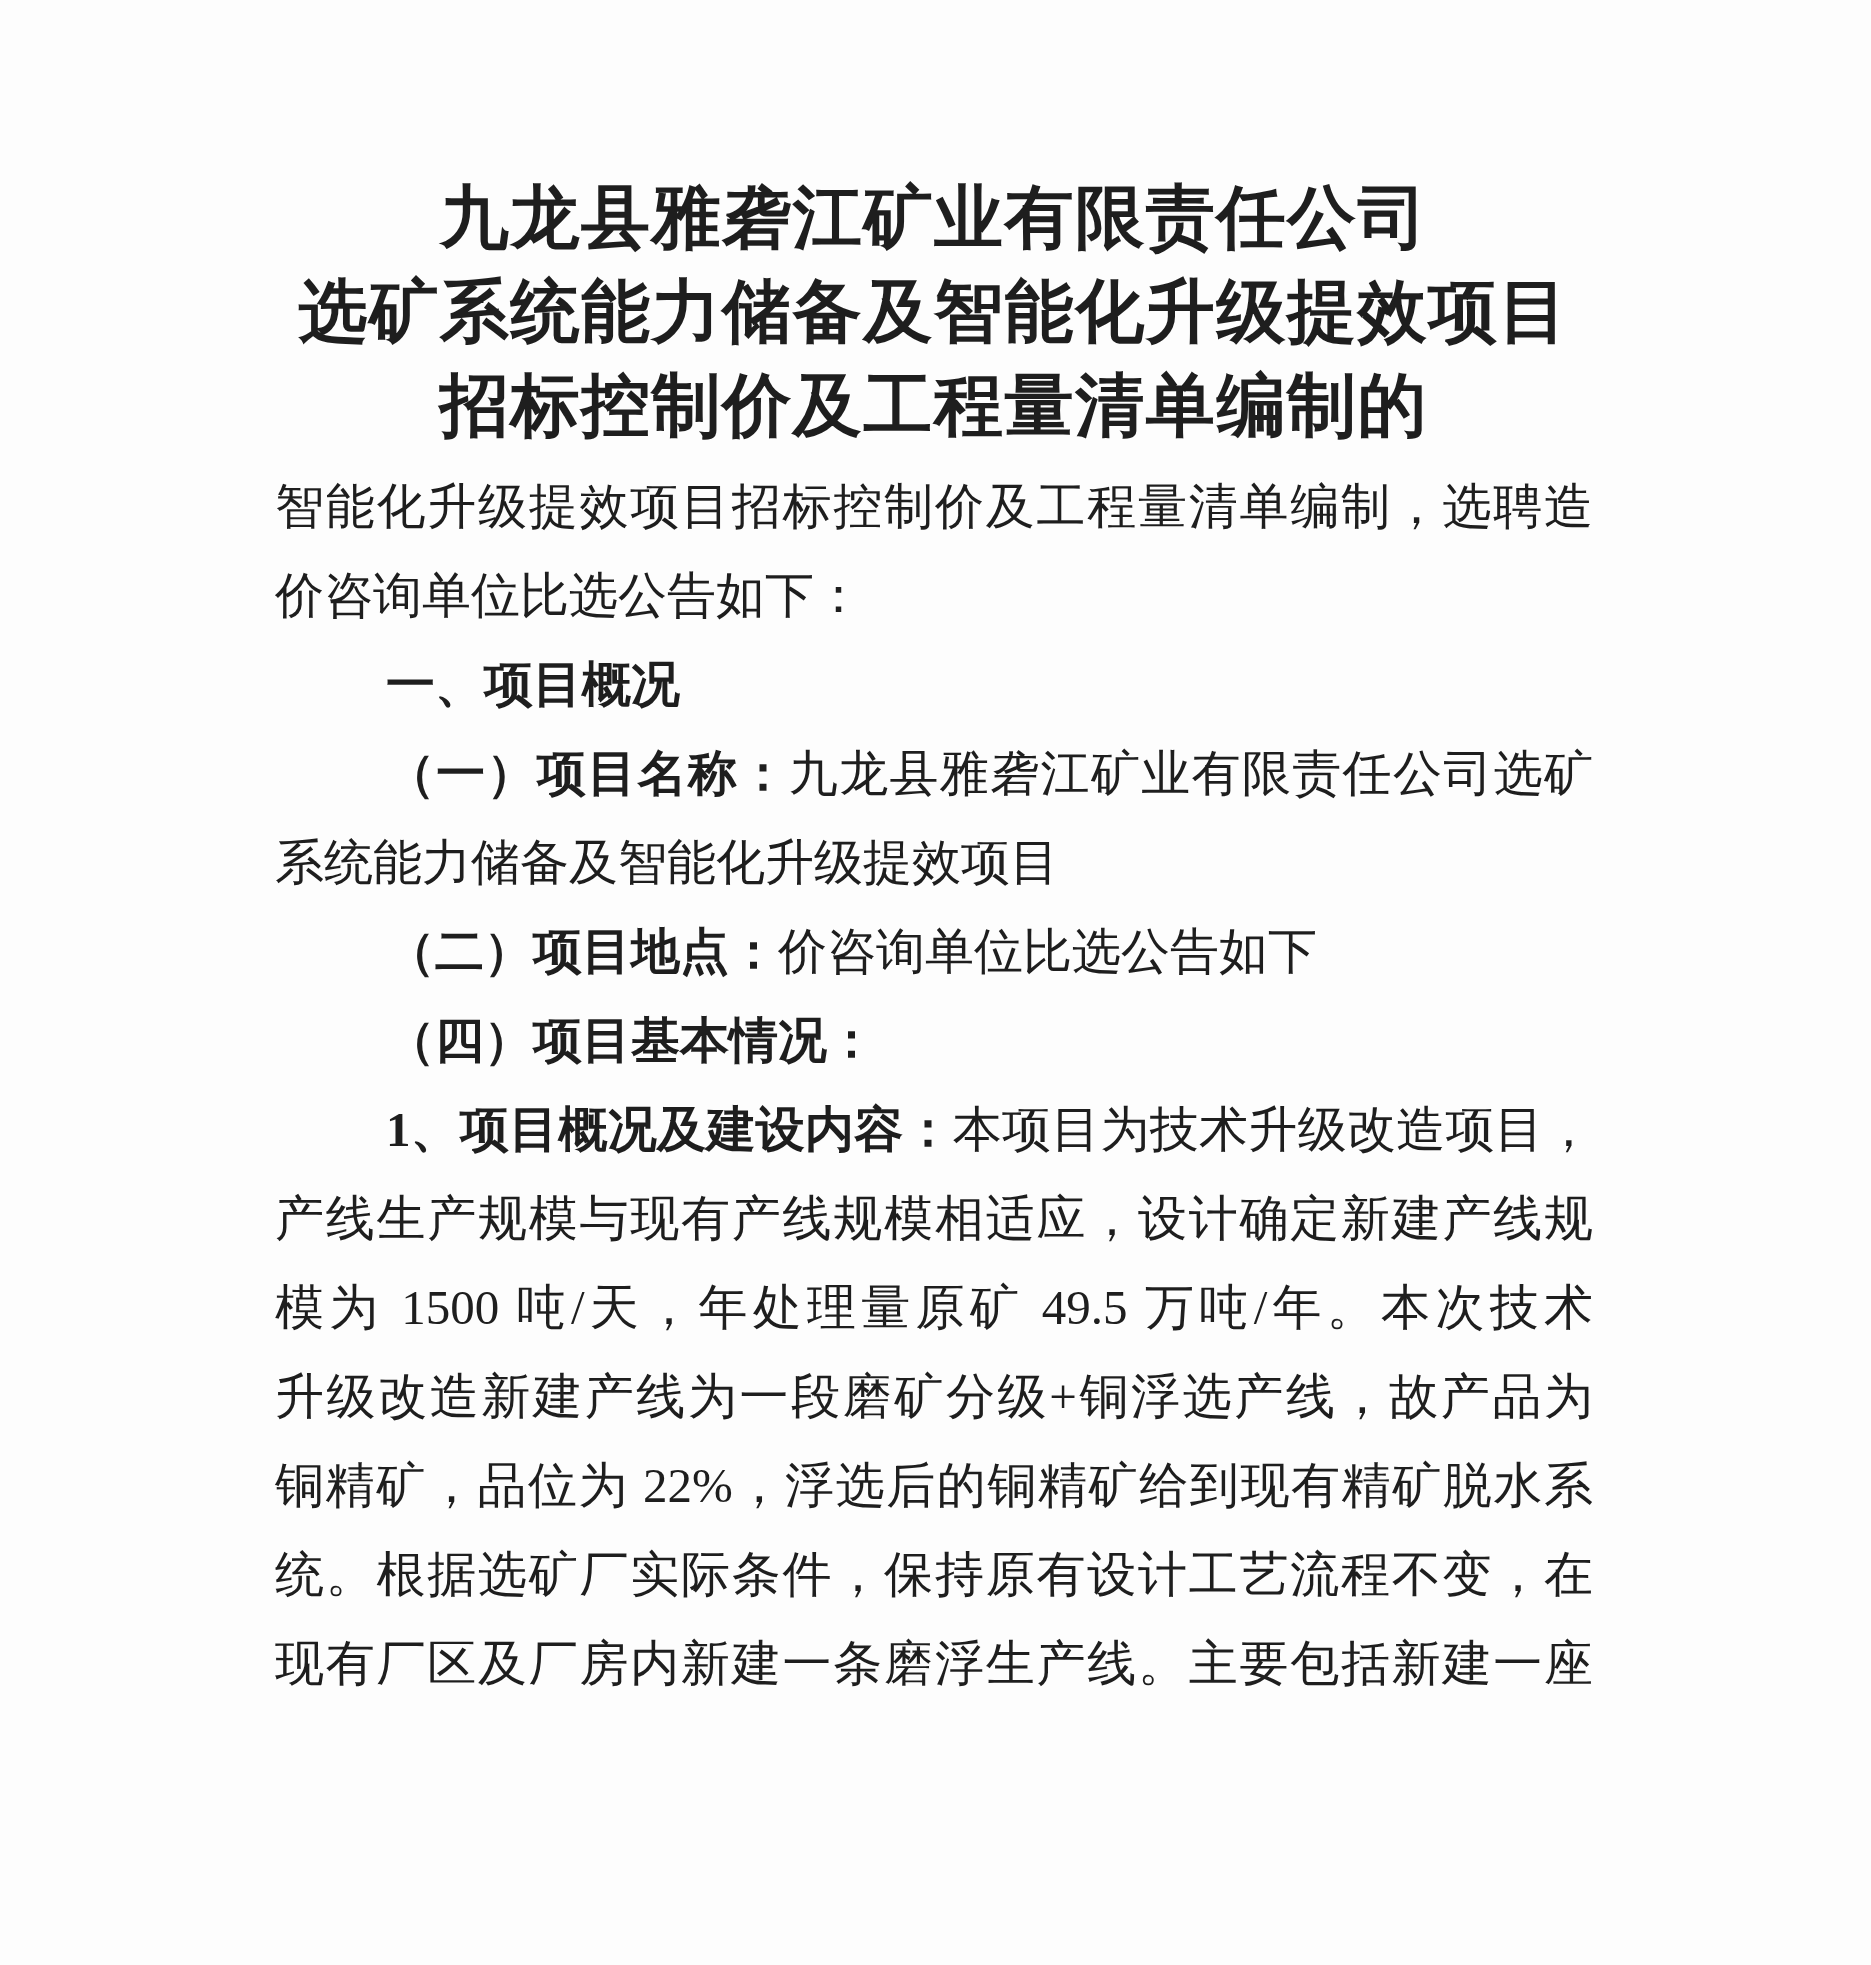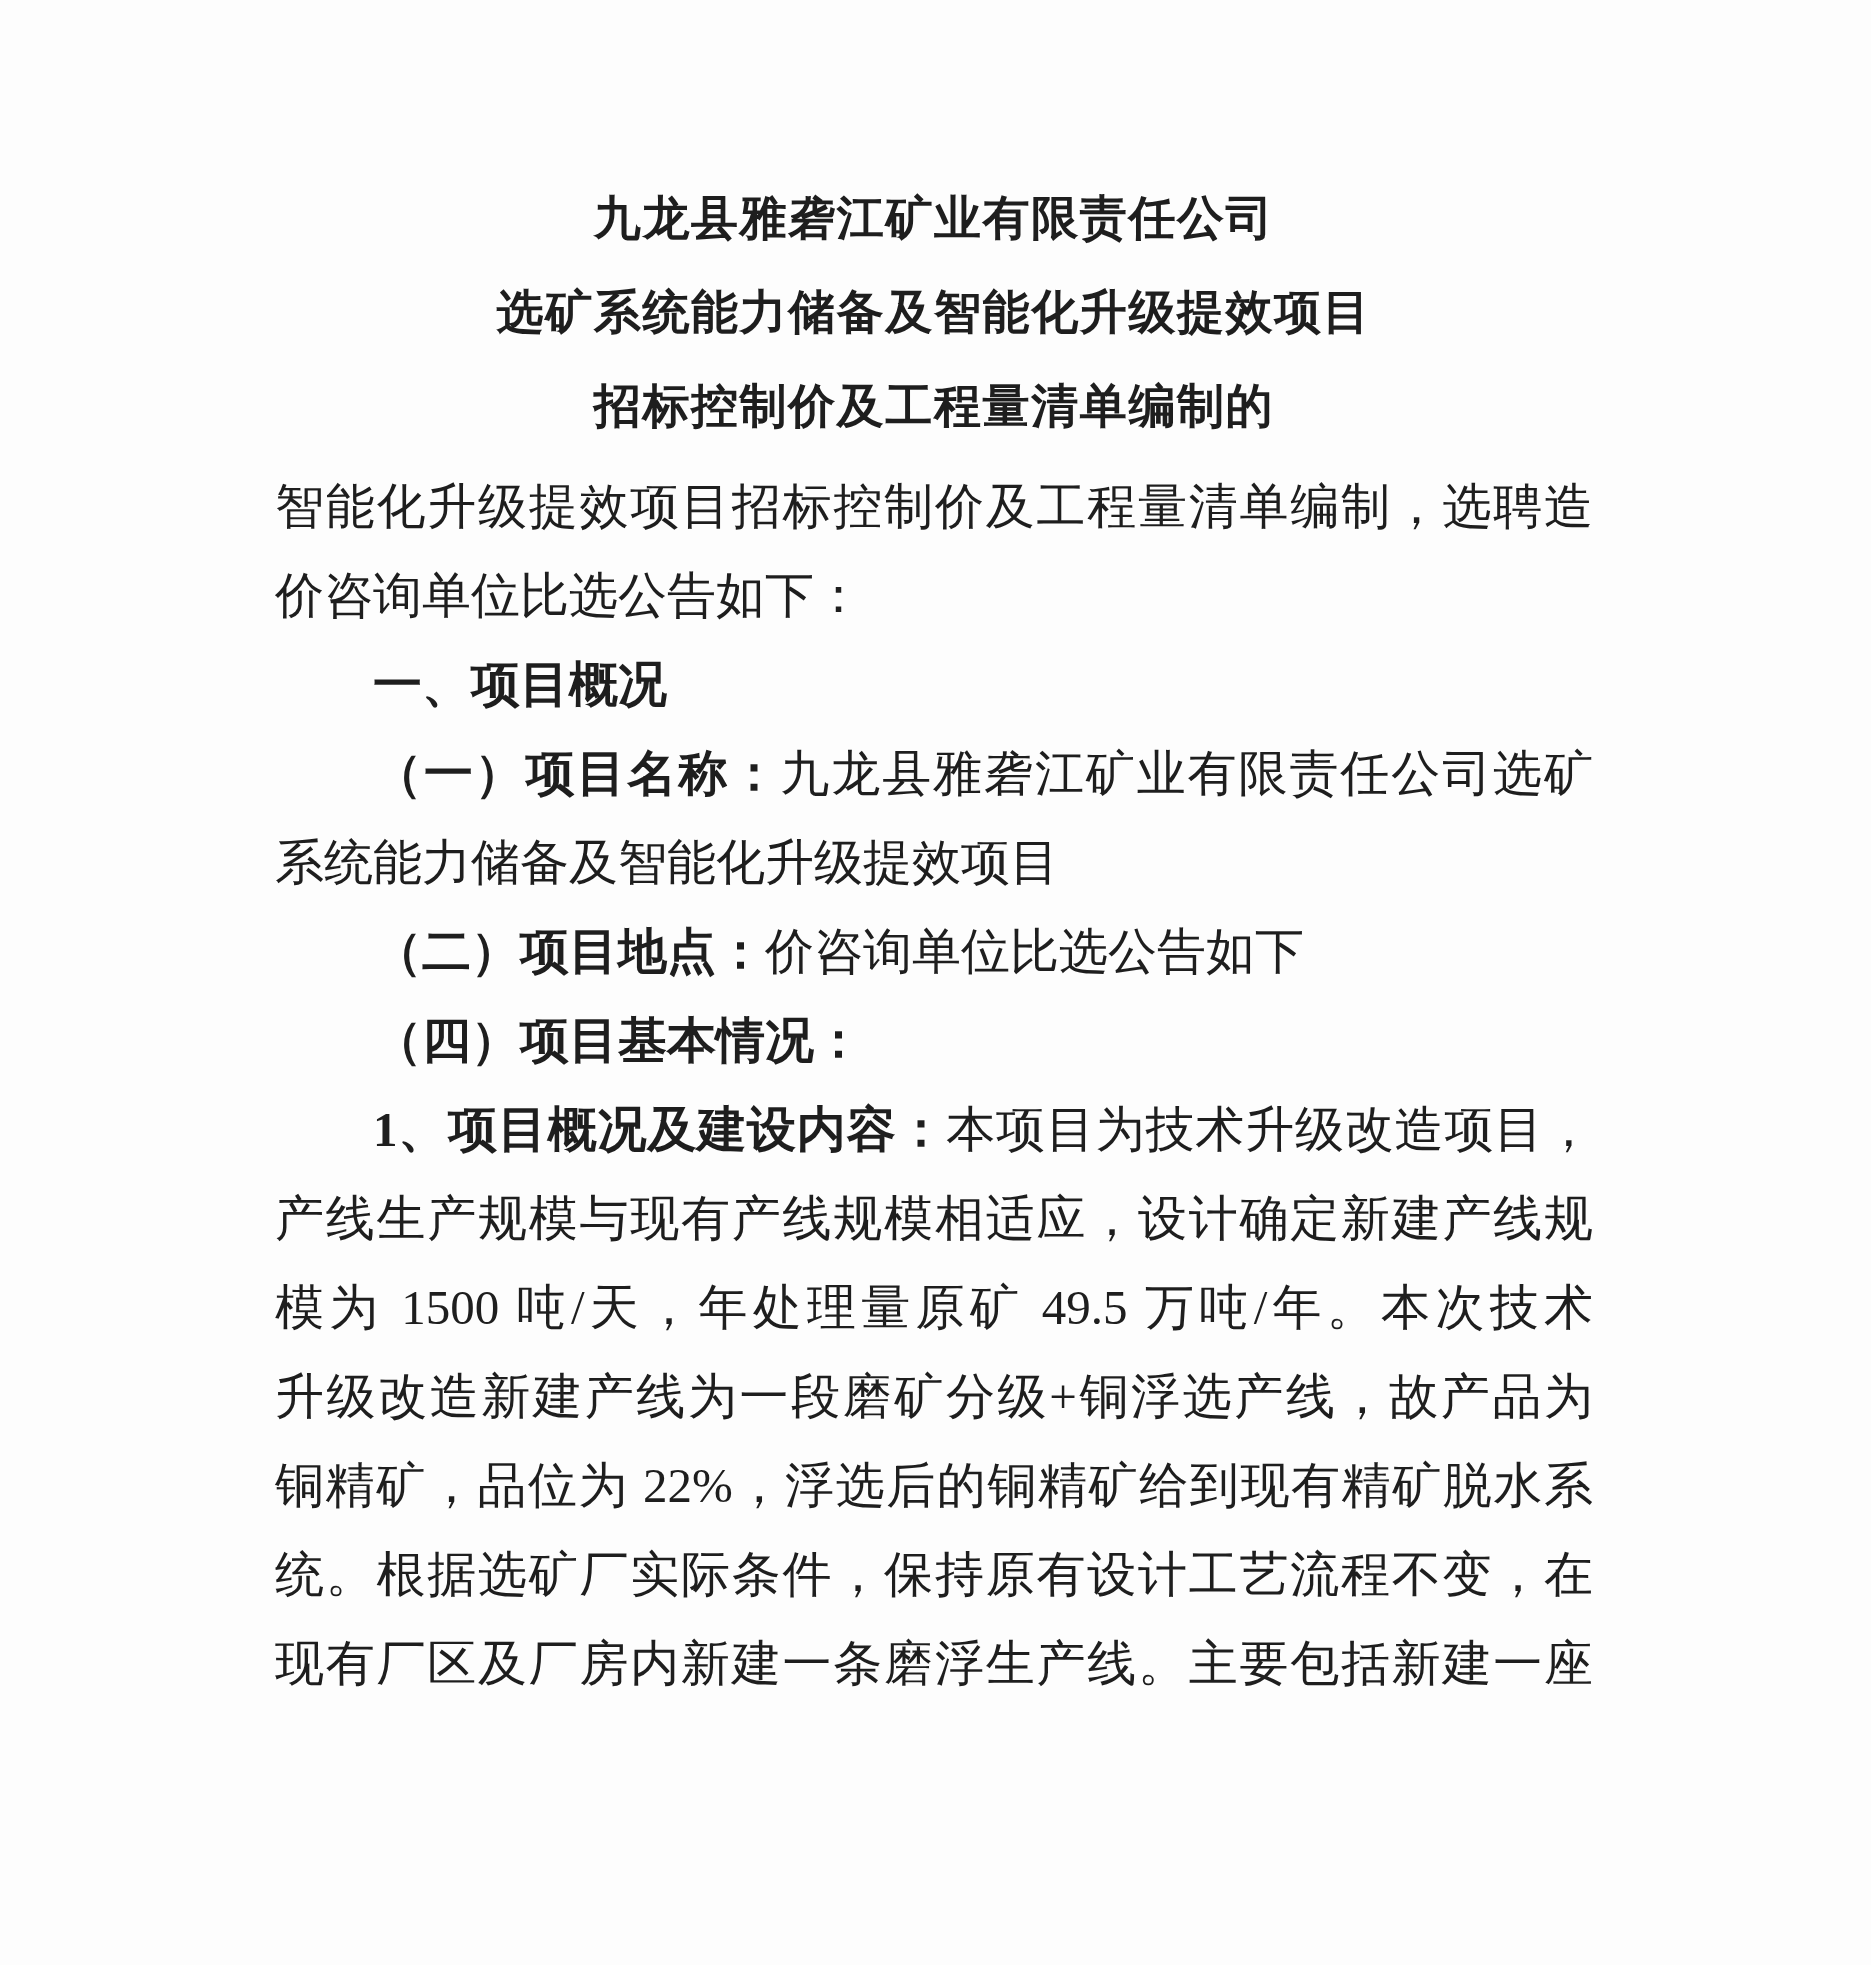--- a/index.html
+++ b/index.html
@@ -15,21 +15,21 @@
     background: #fdfdfd;
     color: #1e1e1e;
     font-family: "Liberation Serif", "DejaVu Serif", serif;
     box-sizing: border-box;
     padding: 171px 279px 0 275px;
     overflow: hidden;
   }
   .title-block {
     text-align: center;
     font-weight: 700;
-    font-size: 47px;
+    font-size: 69px;
     line-height: 94px;
     letter-spacing: 1.6px;
   }
   .title-block .line {
     text-align: center;
     text-align-last: center;
   }
   .body-block {
     margin-top: 9.4px;
     font-size: 49px;
@@ -42,20 +42,21 @@
   .line.stretch {
     text-align: justify;
     text-align-last: justify;
     text-justify: inter-character;
   }
   .line.indent {
     text-indent: 2em;
   }
   .seg.bold {
     font-weight: 700;
+    margin-left: 13px;
   }
 </style>
 </head>
 <body>
 
 <div class="page">
   <header class="title-block">
       <div class="line"><span class="seg">九龙县雅砻江矿业有限责任公司</span></div>
       <div class="line"><span class="seg">选矿系统能力储备及智能化升级提效项目</span></div>
       <div class="line"><span class="seg">招标控制价及工程量清单编制的</span></div>

